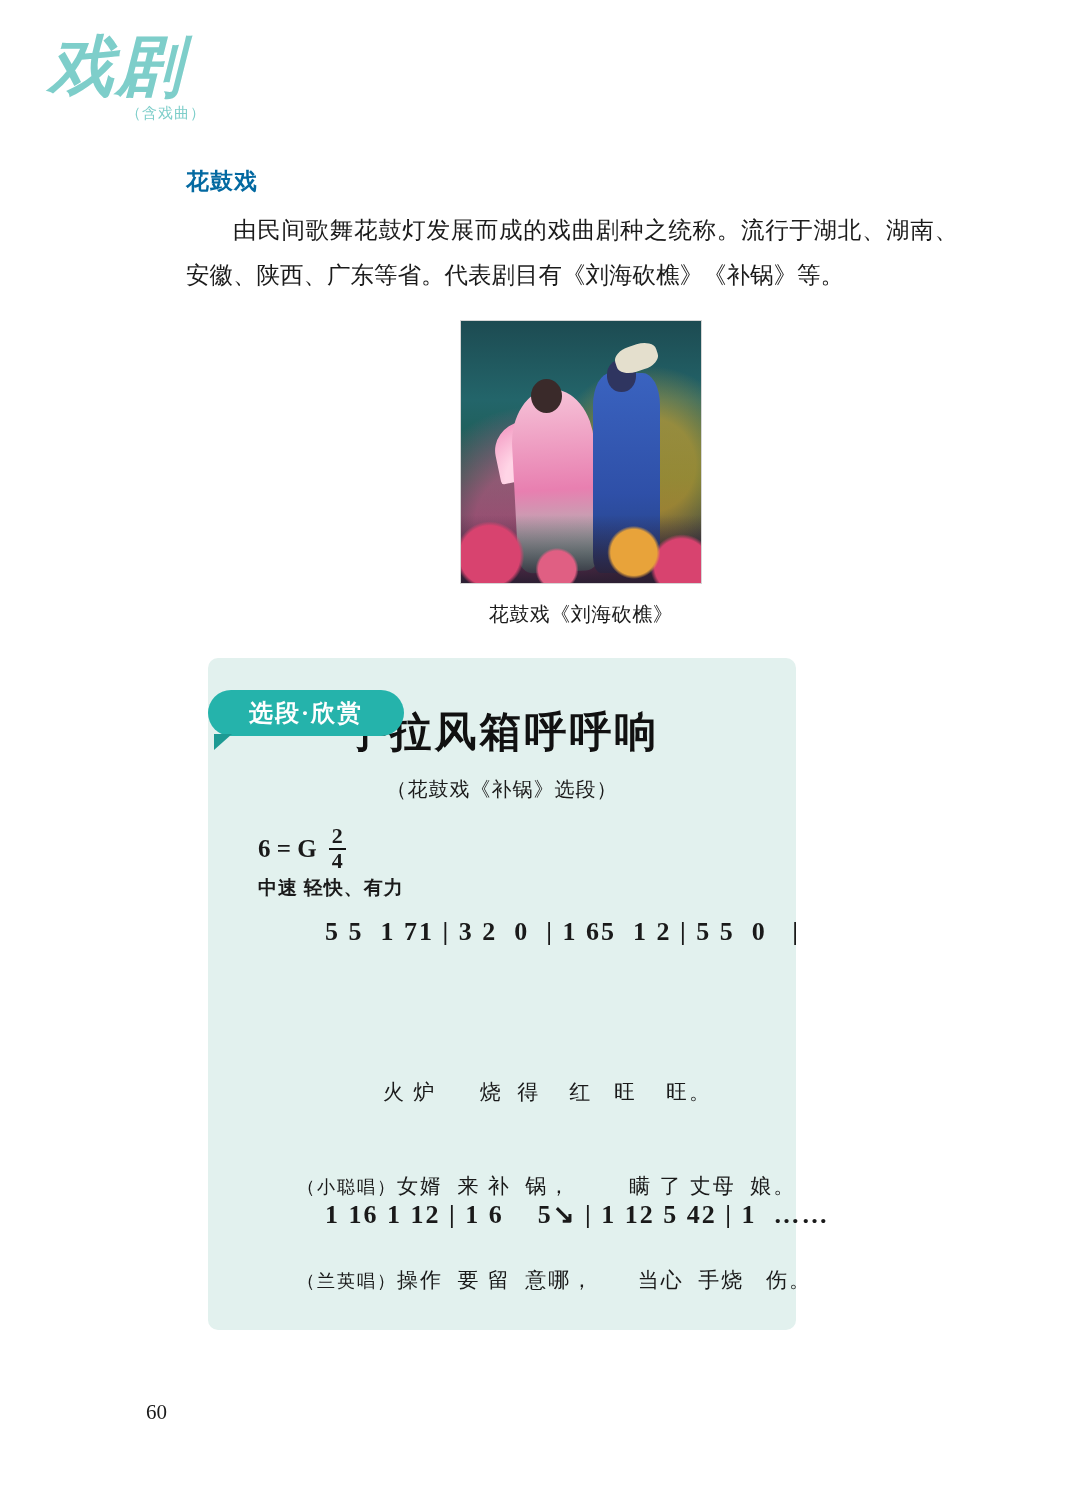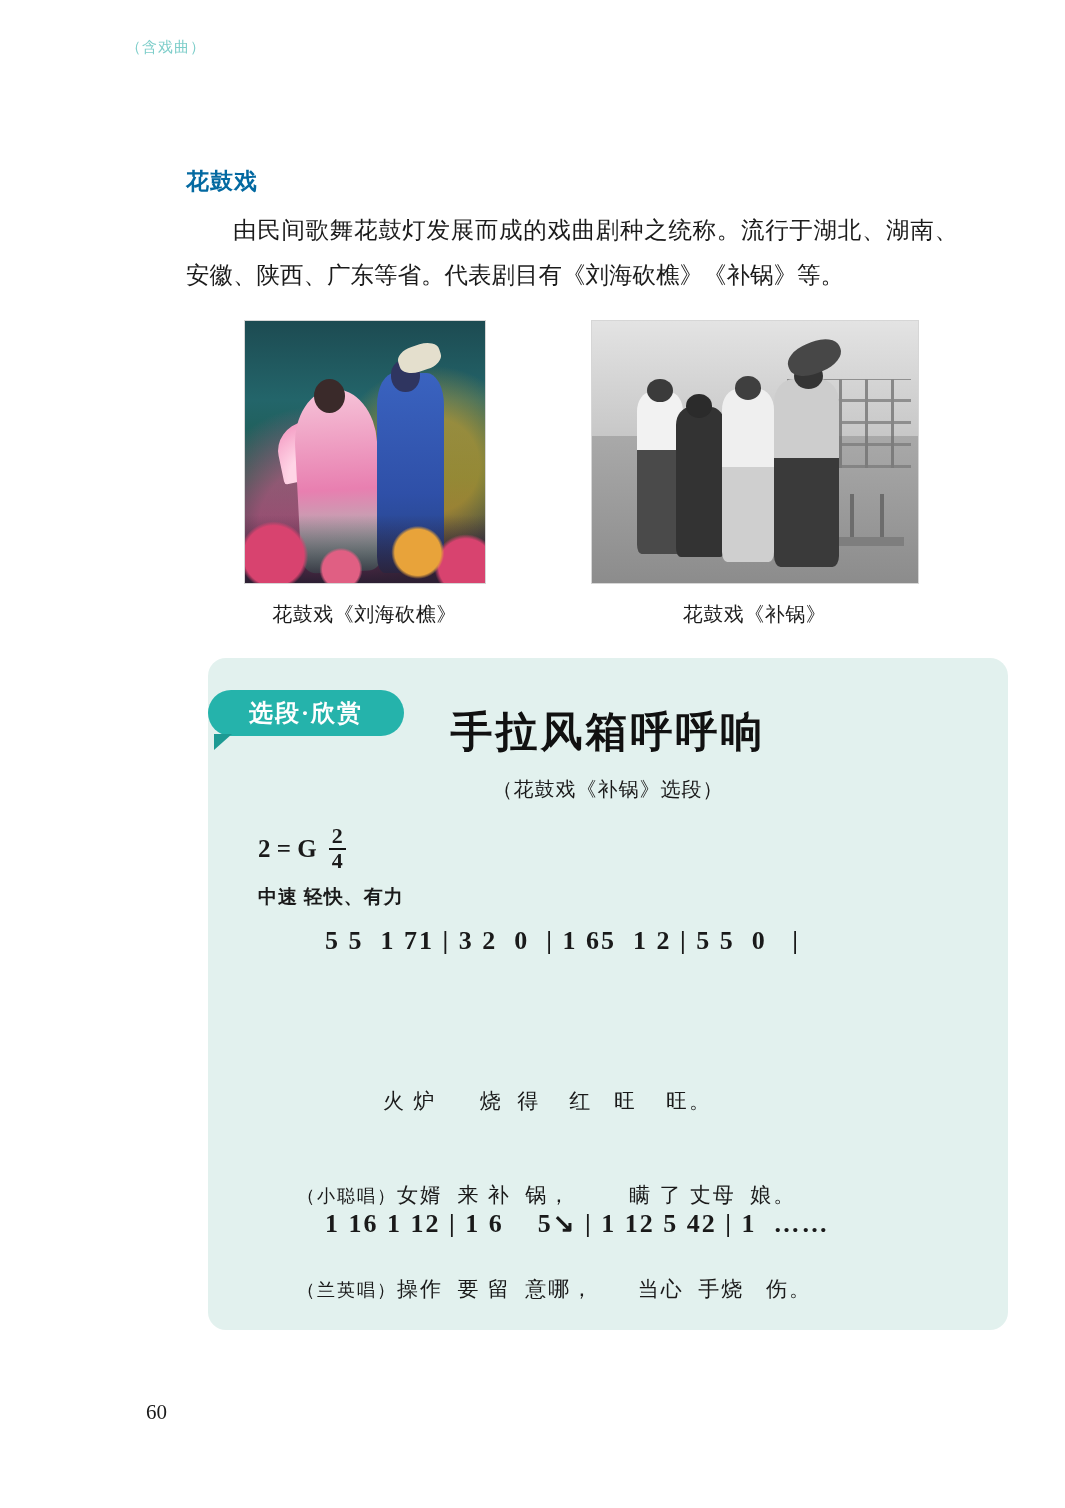--- a/index.html
+++ b/index.html
@@ -197,24 +197,24 @@
   .p2-f3h { position:absolute; left:44%; top:21%; width:8%; height:9%; background:#3f3f3c; border-radius:50%; }
   .p2-f4 { left:56%; top:22%; width:20%; height:72%; background:linear-gradient(180deg,#cdcdc9 0 42%, #3a3a37 42%); }
   .p2-f4h { position:absolute; left:62%; top:16%; width:9%; height:10%; background:#343431; border-radius:50%; }
   .p2-arm { position:absolute; left:60%; top:8%; width:17%; height:12%; background:#47474４; background:#474744; border-radius:45%; transform:rotate(-22deg); }
 
   
   .score-panel {
     position: absolute;
     left: 208px;
     top: 658px;
-    width: 800px;
+    width: 588px;
     height: 672px;
     background: #e2f1ee;
-    border-radius: 18px;
+    border-radius: 10px;
   }
   .tab-label {
     position: absolute;
     left: 0px;
     top: 32px;
     width: 196px;
     height: 46px;
     background: #25b3ab;
     border-radius: 24px;
     color: #ffffff;
@@ -262,21 +262,21 @@
   .meter {
     display: inline-flex;
     flex-direction: column;
     align-items: center;
     margin-left: 12px;
     line-height: 1.03;
     font-size: 22px;
   }
   .meter .num { border-bottom: 2px solid #111; padding: 0 3px; }
   .tempo {
-    margin-top: 12px;
+    margin-top: 3px;
     margin-left: 50px;
     font-size: 19px;
     font-weight: bold;
     letter-spacing: 1px;
   }
 
   
   .staff {
     margin-top: 10px;
     padding-left: 21px;
@@ -312,20 +312,21 @@
     left: 146px;
     top: 1400px;
     font-size: 21px;
     color: #1b1b1b;
   }
 </style>
 </head>
 <body>
 
 <div class="page-header">
+  <div class="logo-char">戏剧</div>
   <div class="logo-sub">（含戏曲）</div>
 </div>
 
 <div class="section-title">花鼓戏</div>
 
 <div class="body-text">由民间歌舞花鼓灯发展而成的戏曲剧种之统称。流行于湖北、湖南、安徽、陕西、广东等省。代表剧目有《刘海砍樵》《补锅》等。</div>
 
 <div class="figures">
 
   <div class="figure">
@@ -334,51 +335,33 @@
       <div class="p1-person-a"></div>
       <div class="p1-head-a"></div>
       <div class="p1-person-b"></div>
       <div class="p1-head-b"></div>
       <div class="p1-arm-b"></div>
       <div class="p1-flowers"></div>
     </div>
     <div class="figcaption">花鼓戏《刘海砍樵》</div>
   </div>
 
-  <div class="figure wide">
-    <div class="photo photo-2">
-      <div class="p2-sky"></div>
-      <div class="p2-ground"></div>
-      <div class="p2-trellis"></div>
-      <div class="p2-bench"></div>
-      <div class="p2-fig p2-f1"></div>
-      <div class="p2-f1h"></div>
-      <div class="p2-fig p2-f2"></div>
-      <div class="p2-f2h"></div>
-      <div class="p2-fig p2-f3"></div>
-      <div class="p2-f3h"></div>
-      <div class="p2-fig p2-f4"></div>
-      <div class="p2-f4h"></div>
-      <div class="p2-arm"></div>
-    </div>
-    <div class="figcaption">花鼓戏《补锅》</div>
-  </div>
 
 </div>
 
 <div class="score-panel">
 
   <div class="tab-label">选段·欣赏</div>
   <div class="tab-tail"></div>
 
   <div class="score-title">手拉风箱呼呼响</div>
   <div class="score-subtitle">（花鼓戏《补锅》选段）</div>
 
   <div class="key-row">
-    <span>2 = G</span>
+    <span>6 = G</span>
     <span class="meter">
       <span class="num">2</span>
       <span class="den">4</span>
     </span>
   </div>
 
   <div class="tempo">中速 轻快、有力</div>
 
   <div class="staff">
 

